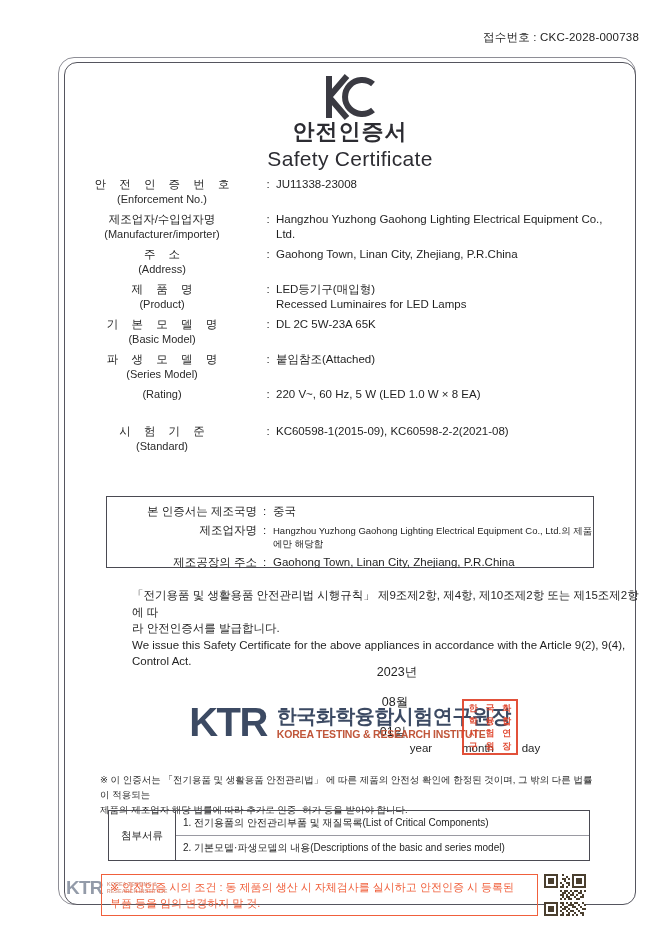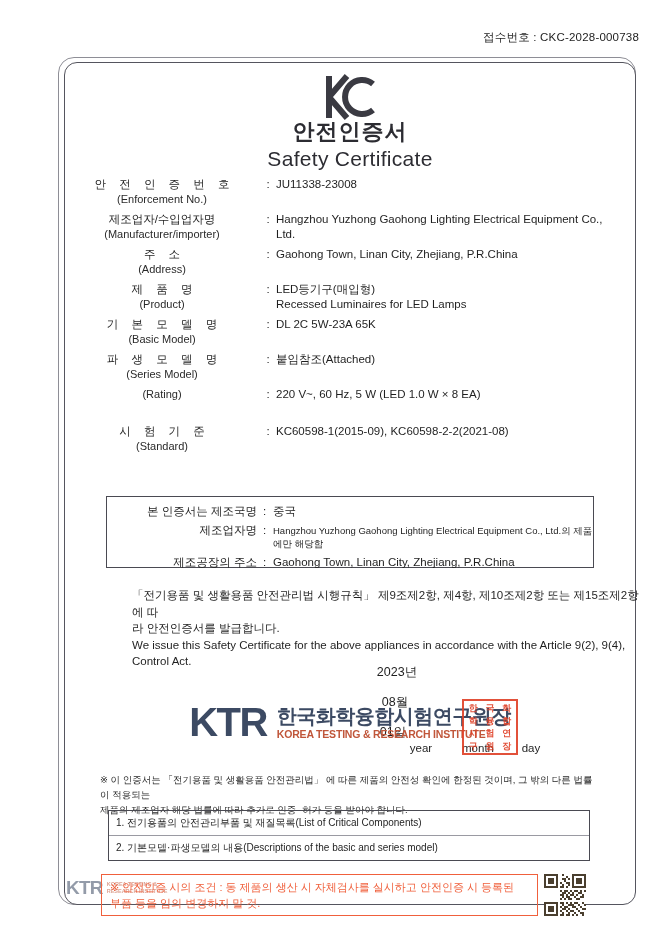--- a/index.html
+++ b/index.html
@@ -516,20 +516,21 @@
     <span>원</span>
     <span>장</span>
   </div>
 
   <div class="footnote">
     <div>※ 이 인증서는 「전기용품 및 생활용품 안전관리법」 에 따른 제품의 안전성 확인에 한정된 것이며, 그 밖의 다른 법률이 적용되는</div>
     <div>제품의 제조업자 해당 법률에 따라 추가로 인증 ·허가 등을 받아야 합니다.</div>
   </div>
 
   <div class="attach">
+    <div class="attach-lbl">첨부서류</div>
     <div class="attach-items">
       <div class="attach-item">1. 전기용품의 안전관리부품 및 재질목록(List of Critical Components)</div>
       <div class="attach-item">2. 기본모델·파생모델의 내용(Descriptions of the basic and series model)</div>
     </div>
   </div>
 
   <div class="wm">
     <span class="wm-ktr">KTR</span>
     <span class="wm-txt">
       <span style="display:block">KOREA TESTING &amp;</span>

